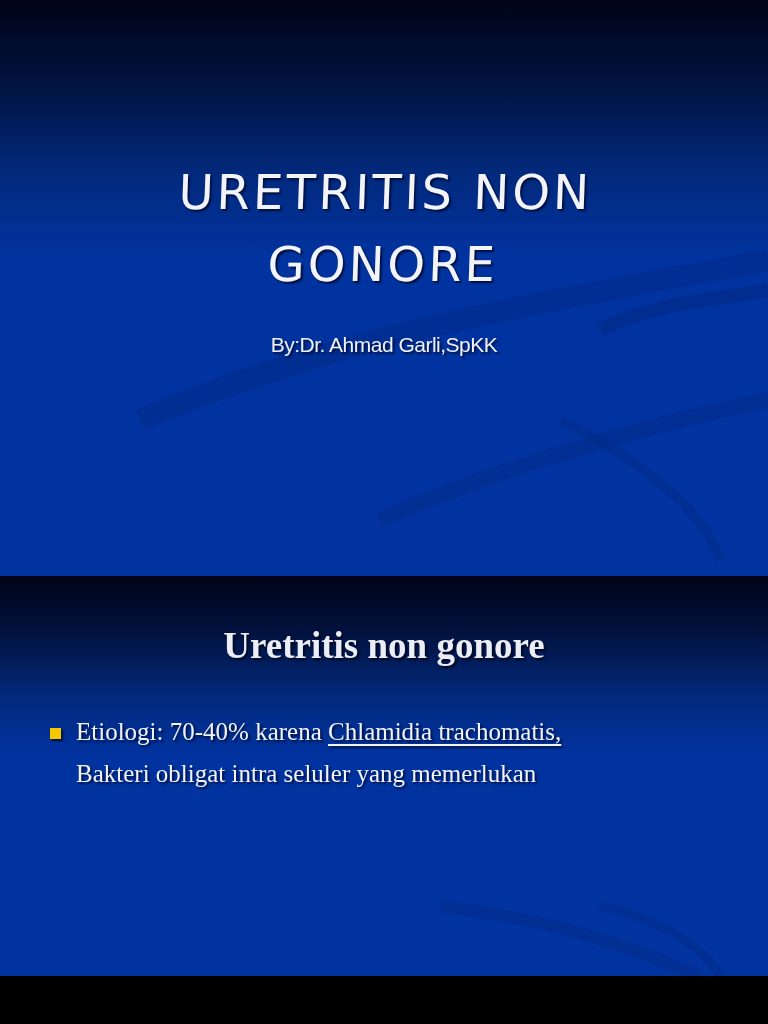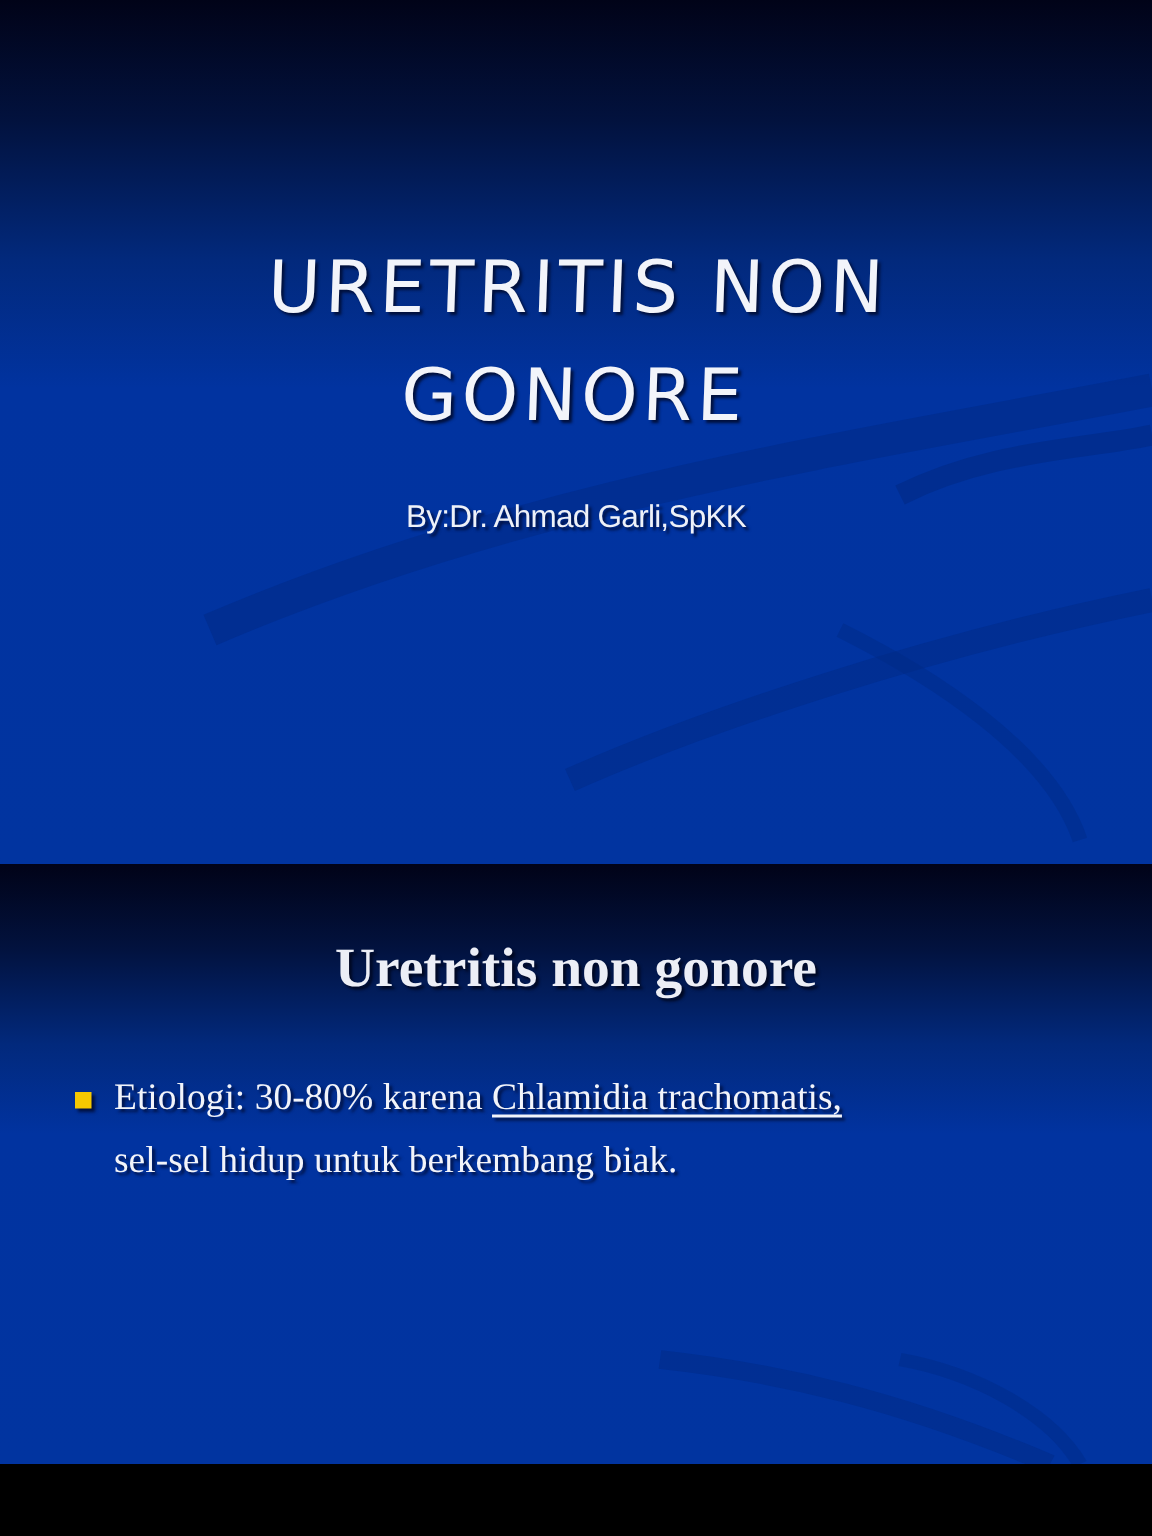--- a/index.html
+++ b/index.html
@@ -69,19 +69,19 @@
 
 <div class="slide s2">
   <svg class="swoosh" viewBox="0 0 768 448" preserveAspectRatio="none">
     <path d="M 440 370 C 520 380, 600 400, 700 448" stroke="#012a86" stroke-width="14" fill="none" opacity="0.5"></path>
     <path d="M 600 370 C 650 380, 700 410, 720 448" stroke="#012a86" stroke-width="10" fill="none" opacity="0.45"></path>
   </svg>
   <div class="title2">Uretritis non gonore</div>
   <div class="body2">
     <div class="bullet-row">
       <span class="bullet"></span>
-      <span>Etiologi: 30-80% karena </span><span class="em">Chlamidia trachomatis,</span><br>
+      <span>Etiologi: 70-40% karena </span><span class="em">Chlamidia trachomatis,</span><br>
     </div>
     <div class="indent">
-      <div>sel-sel hidup untuk berkembang biak.</div>
+      <div>Bakteri obligat intra seluler yang memerlukan</div>
     </div>
   </div>
 </div>
 
 </body></html>

